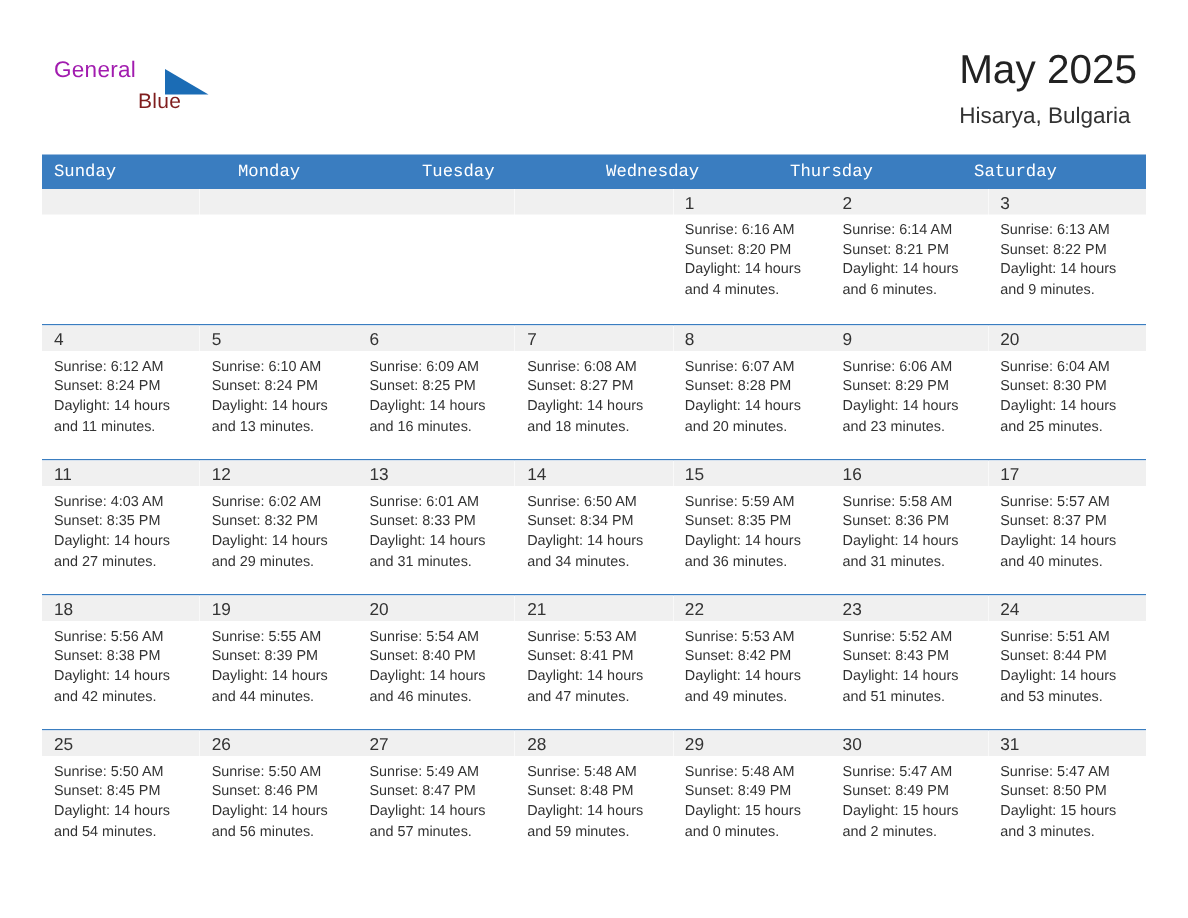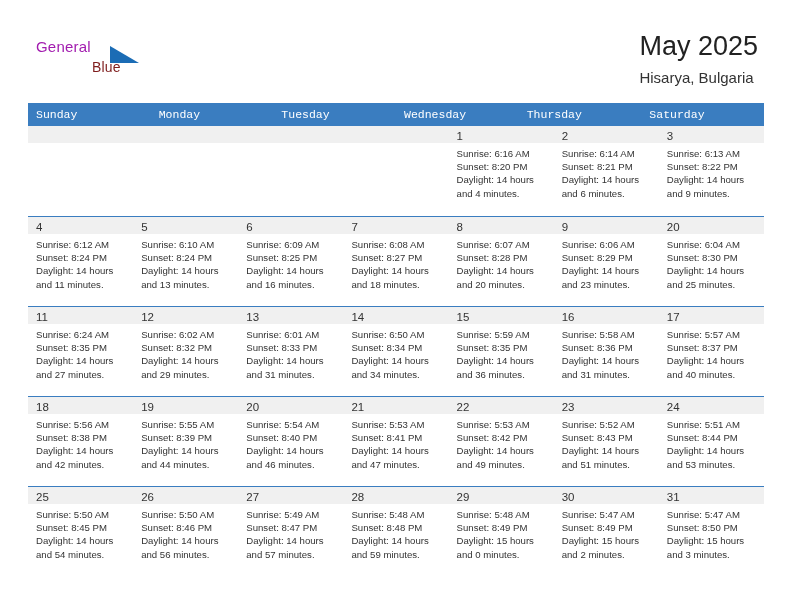--- a/index.html
+++ b/index.html
@@ -318,21 +318,21 @@
           <div>Daylight: 14 hours</div>
           <div>and 25 minutes.</div>
         </div>
       </div>
     </div>
 
     <div class="week-row">
       <div class="day-cell">
         <div class="day-number-band"><span class="day-number">11</span></div>
         <div class="day-info">
-          <div>Sunrise: 6:24 AM</div>
+          <div>Sunrise: 4:03 AM</div>
           <div>Sunset: 8:35 PM</div>
           <div>Daylight: 14 hours</div>
           <div>and 27 minutes.</div>
         </div>
       </div>
       <div class="day-cell">
         <div class="day-number-band"><span class="day-number">12</span></div>
         <div class="day-info">
           <div>Sunrise: 6:02 AM</div>
           <div>Sunset: 8:32 PM</div>

